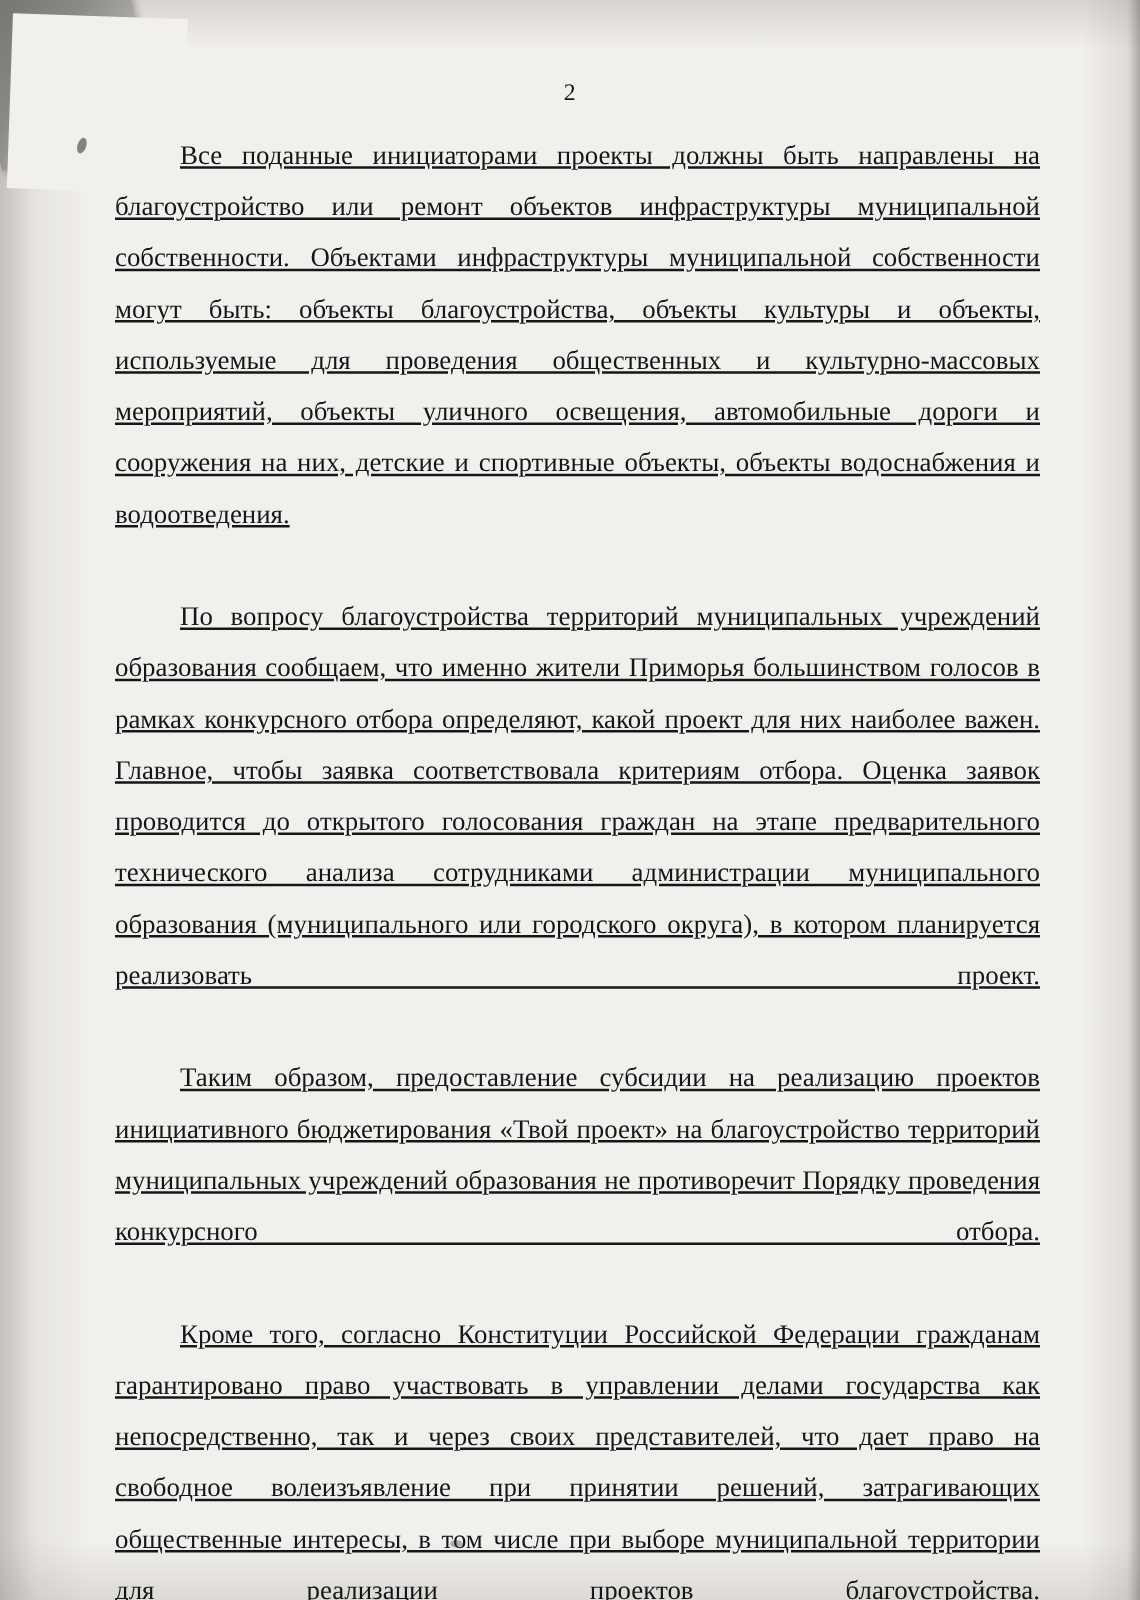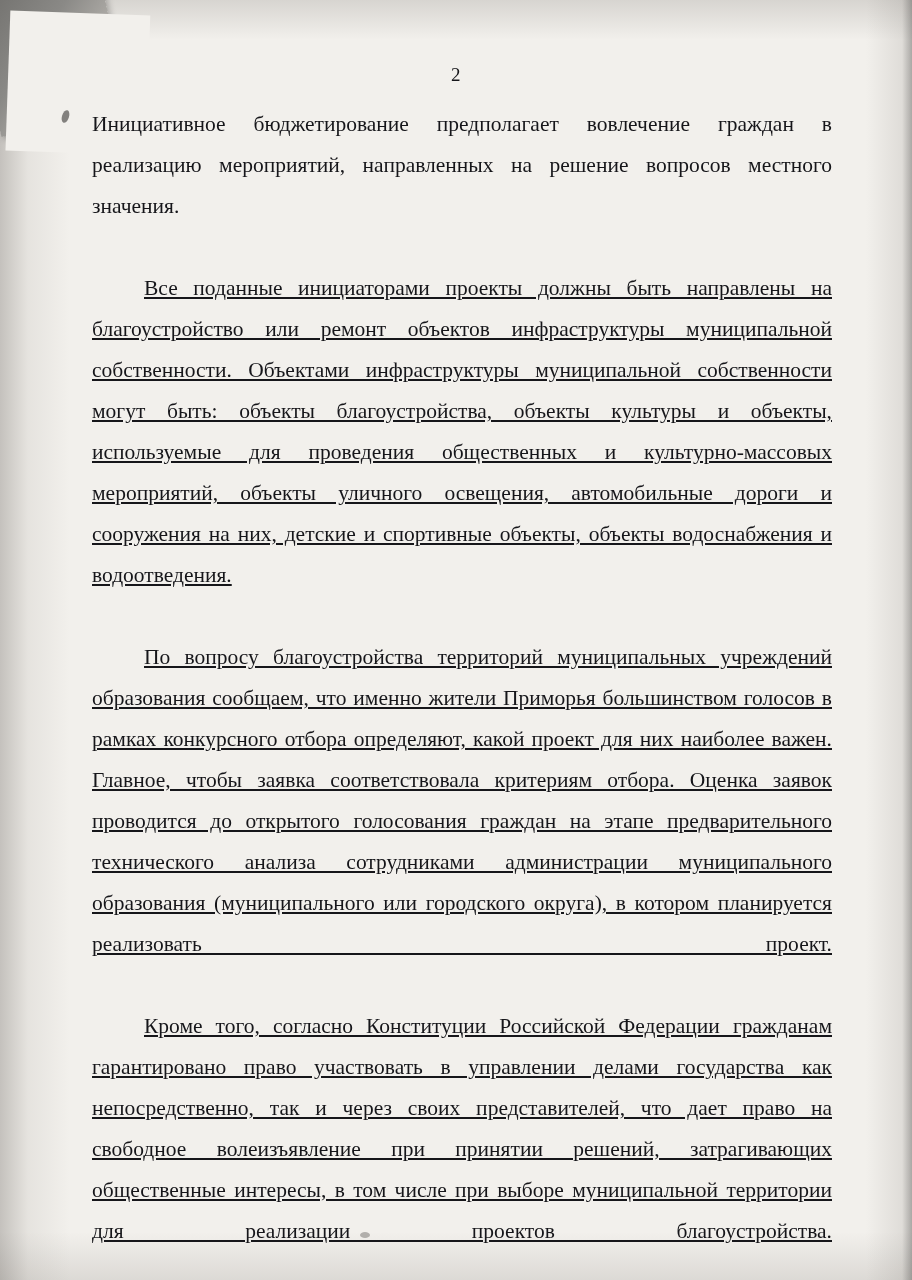--- a/index.html
+++ b/index.html
@@ -125,23 +125,23 @@
 </head>
 <body>
 
 <div class="page">
 
   <div class="corner-fold"></div>
 
   <div class="page-number">2</div>
 
   <div class="content">
-    <p class="para">Инициативное бюджетирование предполагает вовлечение граждан в реализацию мероприятий, направленных на решение вопросов местного значения.</p>
     <p class="para indent">Все поданные инициаторами проекты должны быть направлены на благоустройство или ремонт объектов инфраструктуры муниципальной собственности. Объектами инфраструктуры муниципальной собственности могут быть: объекты благоустройства, объекты культуры и объекты, используемые для проведения общественных и культурно-массовых мероприятий, объекты уличного освещения, автомобильные дороги и сооружения на них, детские и спортивные объекты, объекты водоснабжения и водоотведения.</p>
     <p class="para indent">По вопросу благоустройства территорий муниципальных учреждений образования сообщаем, что именно жители Приморья большинством голосов в рамках конкурсного отбора определяют, какой проект для них наиболее важен. Главное, чтобы заявка соответствовала критериям отбора. Оценка заявок проводится до открытого голосования граждан на этапе предварительного технического анализа сотрудниками администрации муниципального образования (муниципального или городского округа), в котором планируется реализовать проект.</p>
+    <p class="para indent">Таким образом, предоставление субсидии на реализацию проектов инициативного бюджетирования «Твой проект» на благоустройство территорий муниципальных учреждений образования не противоречит Порядку проведения конкурсного отбора.</p>
     <p class="para indent">Кроме того, согласно Конституции Российской Федерации гражданам гарантировано право участвовать в управлении делами государства как непосредственно, так и через своих представителей, что дает право на свободное волеизъявление при принятии решений, затрагивающих общественные интересы, в том числе при выборе муниципальной территории для реализации проектов благоустройства.</p>
 
   </div>
 
   <div class="smudge mark1"></div>
   <div class="smudge mark2"></div>
   <div class="edge-shadow-right"></div>
 
 </div>
 

